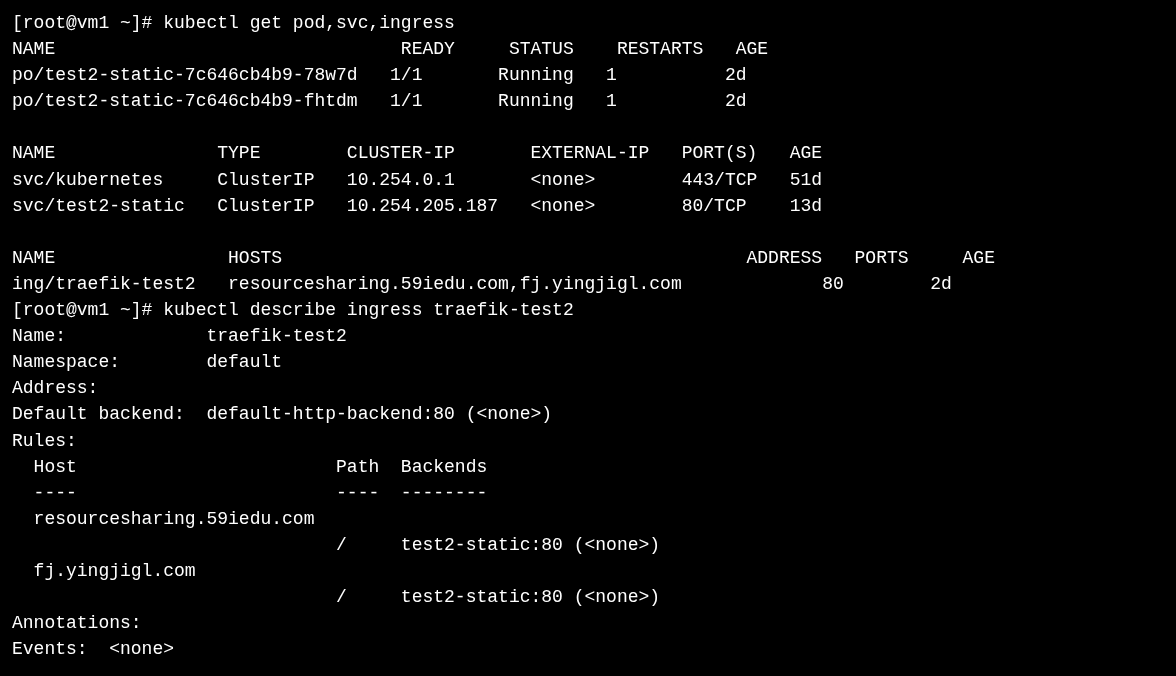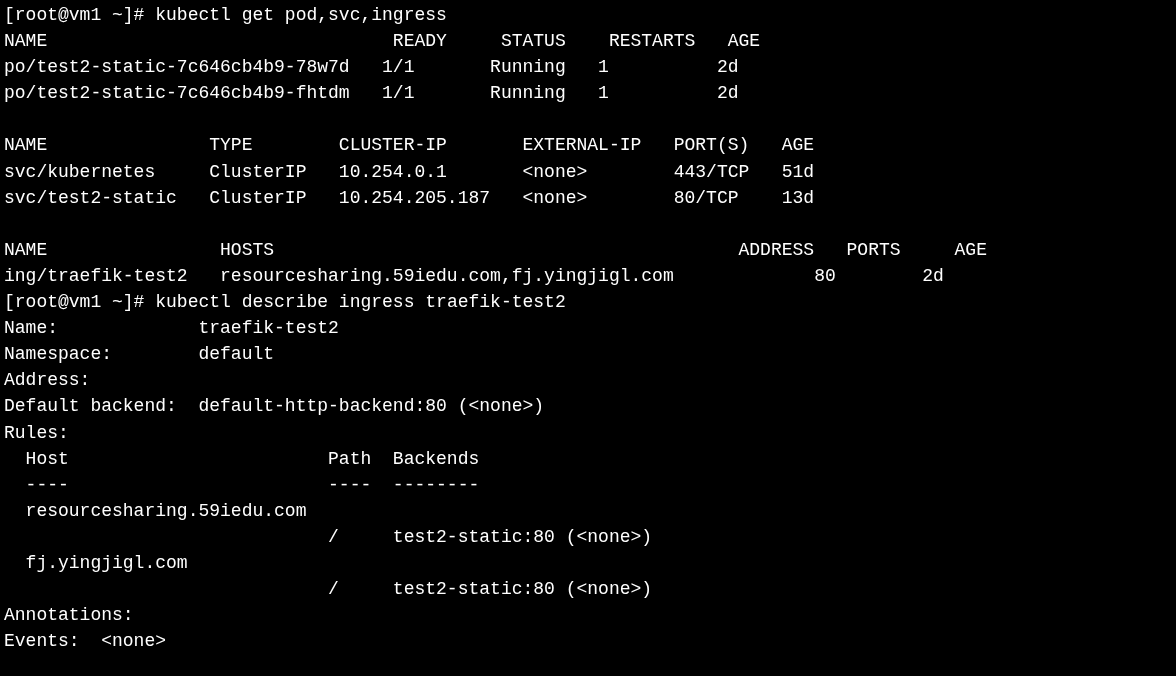--- a/index.html
+++ b/index.html
@@ -11,21 +11,21 @@
       font-size: 18px;
       line-height: 1.45;
       width: 1176px;
       height: 676px;
       overflow: hidden;
     }
     .terminal {
       padding: 2px 4px;
     }
     pre {
-      margin: 0;
+      margin: 8px;
       font-family: inherit;
       white-space: pre;
     }
     .line {
       white-space: pre;
     }
   </style>
 </head>
 <body>
 

